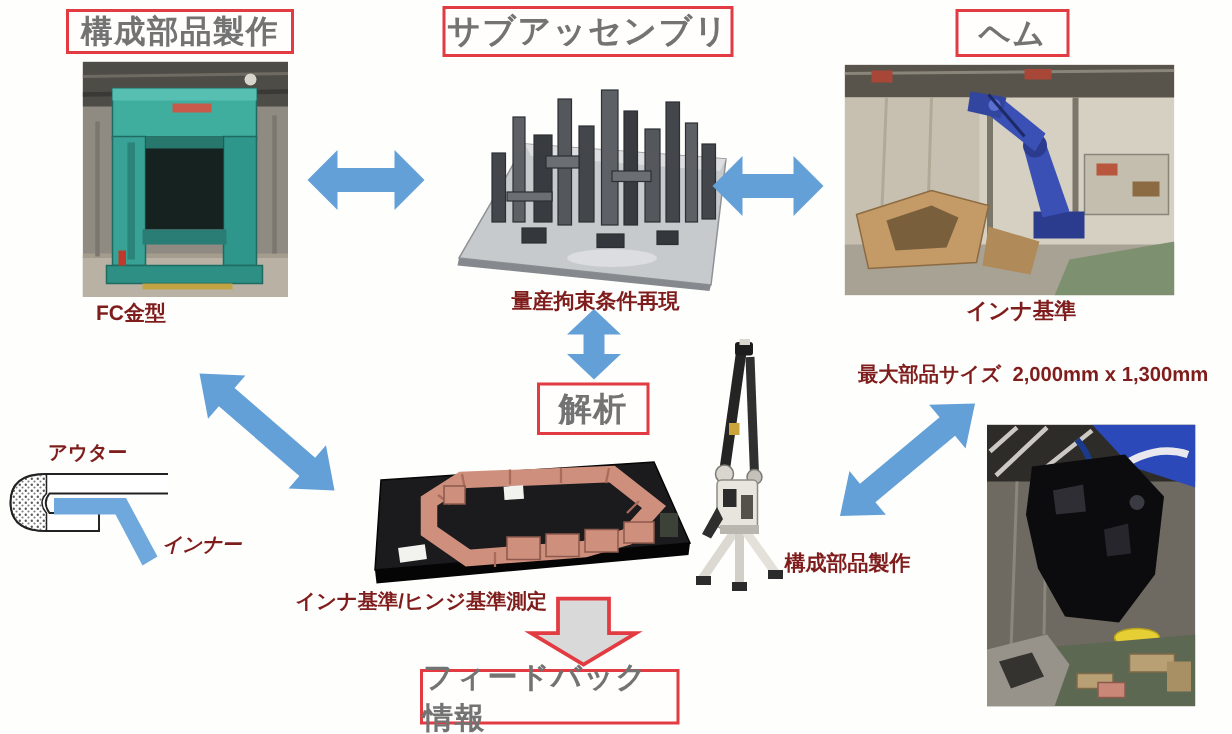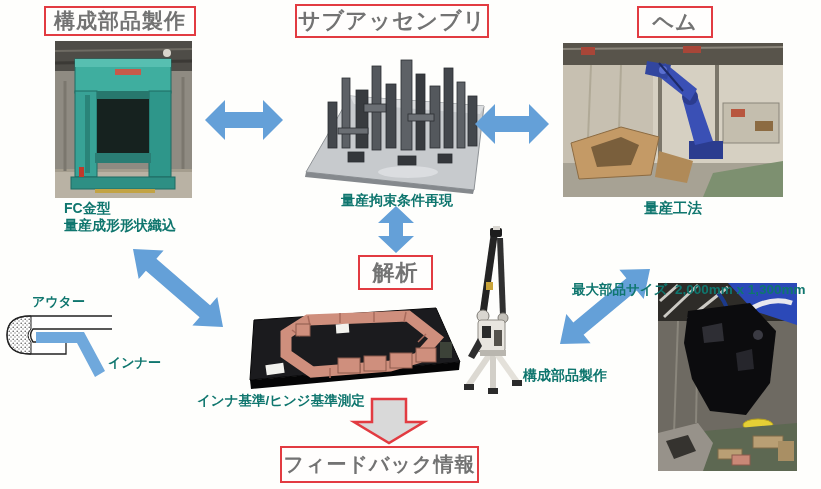--- a/index.html
+++ b/index.html
@@ -11,21 +11,21 @@
   }
   .redbox{
     position:absolute;
     border:2px solid #e23b41;
     background:#fffefd;
     display:flex;align-items:center;justify-content:center;
     font-weight:700;color:#737373;
     box-sizing:border-box;
     letter-spacing:1px;
   }
-  .cap{position:absolute;font-weight:700;color:#0f766e;line-height:1.15;}
+  .cap{position:absolute;font-weight:700;color:#7f1d1d;line-height:1.15;}
   .pre{white-space:pre;}
   .photo{position:absolute;overflow:hidden;}
   .photo svg{display:block;}
   #arrow-layer{position:absolute;left:0;top:0;pointer-events:none;}
 </style>
 </head>
 <body>
 
 <div id="canvas">
 
@@ -238,34 +238,33 @@
   </div>
   <div class="redbox" style="left:295px;top:4px;width:194px;height:34px;font-size:22px;">
     <span>サブアッセンブリ</span>
   </div>
   <div class="redbox" style="left:637px;top:6px;width:76px;height:32px;font-size:21px;">
     <span>ヘム</span>
   </div>
   <div class="redbox" style="left:358px;top:255px;width:75px;height:35px;font-size:22px;">
     <span>解析</span>
   </div>
-  <div class="redbox" style="left:280px;top:446px;width:199px;height:37px;font-size:20px;">
+  <div class="redbox" style="left:280px;top:446px;width:173px;height:37px;font-size:20px;">
     <span>フィードバック情報</span>
   </div>
 
   <div class="cap" style="left:64px;top:200px;font-size:14px;">FC金型</div>
-  <div class="cap" style="left:64px;top:217px;font-size:14px;">量産成形形状織込</div>
 
   <div class="cap" style="left:341px;top:192px;font-size:14px;">量産拘束条件再現</div>
 
-  <div class="cap" style="left:644px;top:200px;font-size:14.5px;">量産工法</div>
-
-  <div class="cap pre" style="left:572px;top:242px;font-size:13.5px;margin-top:40px;">最大部品サイズ  2,000mm x 1,300mm</div>
+  <div class="cap" style="left:644px;top:200px;font-size:14.5px;">インナ基準</div>
+
+  <div class="cap pre" style="left:572px;top:242px;font-size:13.5px;">最大部品サイズ  2,000mm x 1,300mm</div>
 
   <div class="cap" style="left:523px;top:367px;font-size:14px;">構成部品製作</div>
 
   <div class="cap" style="left:197px;top:393px;font-size:13.5px;">インナ基準/ヒンジ基準測定</div>
 
 
   <div class="cap" style="left:32px;top:295px;font-size:13px;">アウター</div>
-  <div class="cap" style="left:108px;top:356px;font-size:13px;">インナー</div>
+  <div class="cap" style="left:108px;top:356px;font-size:13px;font-style:italic;">インナー</div>
 
 </div>
 
 </body></html>

